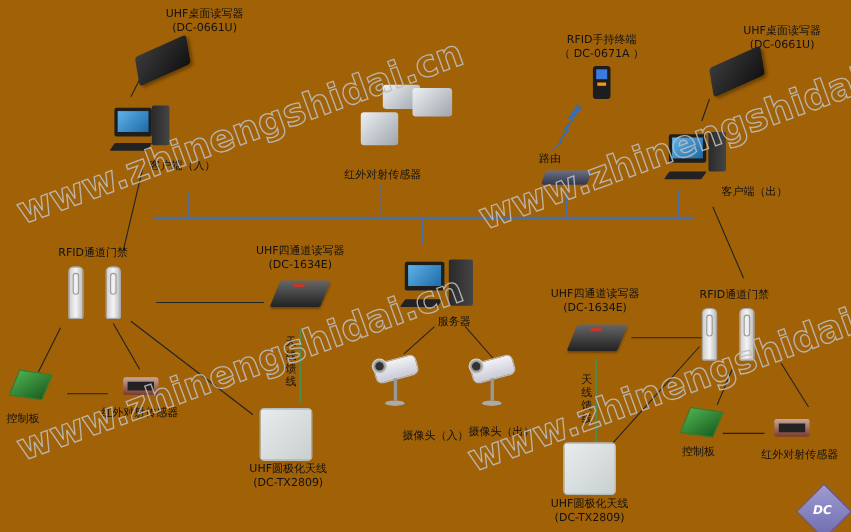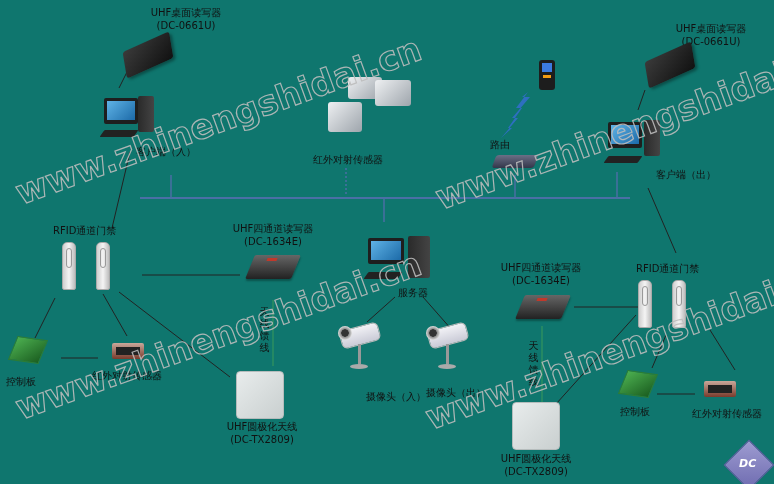--- a/index.html
+++ b/index.html
@@ -1,18 +1,18 @@
 <!DOCTYPE html>
 <html><head>
 <meta charset="utf-8">
 <style>
   html, body { margin: 0; padding: 0; background: #ffffff; }
   body { width: 774px; height: 484px; position: relative; overflow: hidden;
          font-family: "DejaVu Sans", "Liberation Sans", sans-serif; }
-  .stage { position: absolute; left: 0; top: 0; width: 774px; height: 484px; background: #0f766e; }
+  .stage { position: absolute; left: 0; top: 0; width: 774px; height: 484px; background: #a16207; }
   svg.lines { position: absolute; left: 0; top: 0; width: 774px; height: 484px; }
   .label { position: absolute; font-size: 10px; color: #111; text-align: center; line-height: 13px; white-space: nowrap; }
   .vlabel { position: absolute; font-size: 10px; color: #111; width: 11px; line-height: 12px; text-align: center; white-space: normal; word-break: break-all; }
   .node { position: absolute; }
   .watermark { position: absolute; font-family: "DejaVu Sans", sans-serif; font-weight: bold; font-size: 34px;
                color: transparent; -webkit-text-stroke: 1.2px #bdbdbd; transform: rotate(-20deg);
                transform-origin: left top; white-space: nowrap; opacity: 0.9; pointer-events: none; }
   
   .pad { width: 44px; height: 30px; background: linear-gradient(135deg,#3a3a3a,#111); border-radius: 3px;
          transform: skewX(-20deg) rotate(-28deg); box-shadow: 2px 3px 3px rgba(0,0,0,.35); }
@@ -108,20 +108,24 @@
   </div>
   <div class="label" style="left:136px;top:145px;">客户端（入）</div>
 
   <div class="node" style="left:320px;top:72px;width:90px;height:70px;">
     <div class="puzzle" style="left:28px;top:5px;width:34px;"></div>
     <div class="puzzle" style="left:55px;top:8px;width:36px;height:26px;"></div>
     <div class="puzzle" style="left:8px;top:30px;width:34px;height:30px;"></div>
   </div>
   <div class="label" style="left:313px;top:153px;">红外对射传感器</div>
 
+  <div class="label" style="left:507px;top:30px;width:80px;">
+    <div>RFID手持终端</div>
+    <div>（ DC-0671A ）</div>
+  </div>
   <div class="node handheld" style="left:539px;top:60px;">
     <div class="hscr"></div>
       <div class="hkey"></div>
   </div>
 
   <div class="label" style="left:490px;top:138px;">路由</div>
   <div class="node router" style="left:494px;top:155px;"></div>
 
   <div class="label" style="left:666px;top:22px;width:90px;">
     <div>UHF桌面读写器</div>

